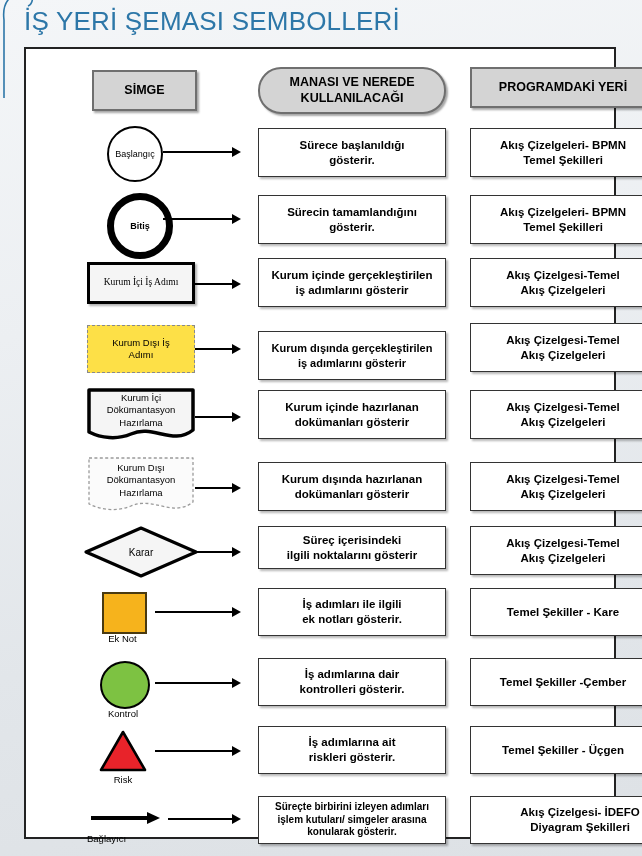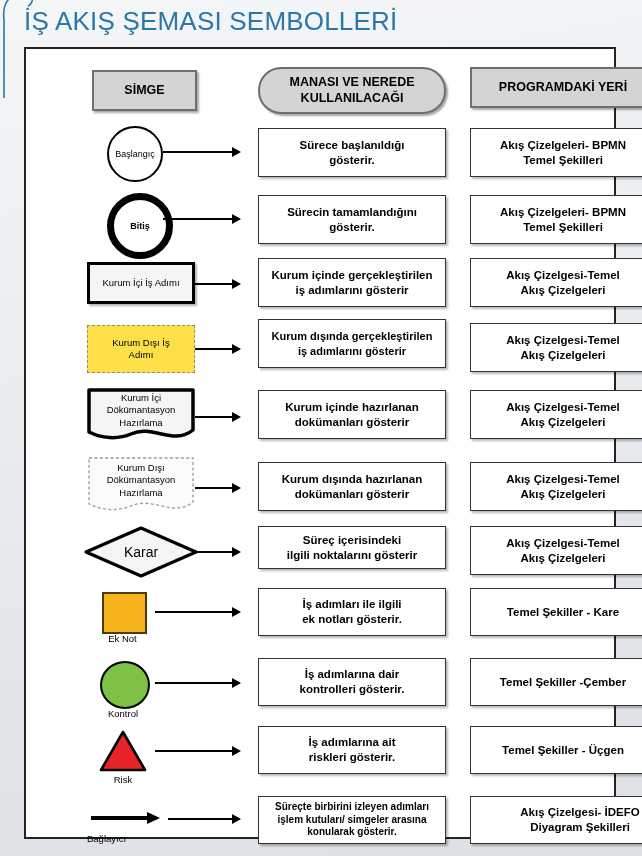--- a/index.html
+++ b/index.html
@@ -81,42 +81,42 @@
   .proc-solid{border:3px solid #000;box-shadow:2px 2px 2px rgba(0,0,0,.3);}
   .proc-dash{border:1.3px dashed #8a8a8a;background:#fde047;}
   .doc{position:absolute;}
   .doc .txt{
     position:absolute;left:0;top:4px;width:100%;text-align:center;
     font-size:9.5px;line-height:1.3;color:#000;
   }
   .diam{position:absolute;}
   .diam .txt{
     position:absolute;left:0;top:50%;width:100%;transform:translateY(-50%);
-    text-align:center;font-size:14px;color:#000;
+    text-align:center;font-size:10px;color:#000;
   }
   .sq-note{position:absolute;background:#f6b31c;border:2px solid #4a3a10;}
   .circ-ctrl{position:absolute;border-radius:50%;background:#7dc242;border:2.5px solid #000;}
   .tri-risk{position:absolute;}
   .connector{position:absolute;height:12px;}
   .connector .shaft{position:absolute;left:0;top:4px;height:4px;background:#000;}
   .connector .head{
     position:absolute;top:0;width:0;height:0;
     border-top:6px solid transparent;border-bottom:6px solid transparent;
     border-left:13px solid #000;
   }
 </style>
 </head>
 <body>
 
 <svg class="swoosh" viewBox="0 0 40 110">
   <path d="M30 2 C 8 2, 2 14, 4 30 L4 108" fill="none" stroke="#2d77a8" stroke-width="1.6"></path>
   <path d="M30 2 C 34 6, 33 14, 28 16" fill="none" stroke="#2d77a8" stroke-width="1.6"></path>
 </svg>
 
-<div class="title">İŞ AKIŞ ŞEMASI SEMBOLLERİ</div>
+<div class="title">İŞ YERİ ŞEMASI SEMBOLLERİ</div>
 
 <div class="panel">
  <div class="grid">
 
   <div class="hdr hdr1">SİMGE</div>
   <div class="hdr hdr2">
     <span>
       <span>MANASI VE NEREDE</span><br>
       <span>KULLANILACAĞI</span>
     </span>
@@ -154,21 +154,21 @@
     <div class="tbox cdesc" style="top:6px;height:49px;">
       <span><span>Sürecin tamamlandığını</span><br><span>gösterir.</span></span>
     </div>
     <div class="tbox cprog" style="top:6px;height:49px;">
       <span><span>Akış Çizelgeleri- BPMN</span><br><span>Temel Şekilleri</span></span>
     </div>
   </div>
 
   <div class="row" style="top:205px;height:62px;">
     <div class="sym">
-      <div class="proc proc-solid" style="left:14px;top:8px;width:108px;height:42px;">
+      <div class="proc proc-solid" style="left:14px;top:8px;width:108px;height:42px;font-family:Liberation Serif, serif;">
         <span>Kurum İçi İş Adımı</span>
       </div>
       <div class="arrow" style="left:122px;top:25px;width:46px;">
         <div class="shaft" style="width:37px;"></div>
             <div class="head" style="left:37px;"></div>
       </div>
     </div>
     <div class="tbox cdesc" style="top:4px;height:49px;">
       <span><span>Kurum içinde gerçekleştirilen</span><br><span>iş adımlarını gösterir</span></span>
     </div>
@@ -183,21 +183,21 @@
         <span>
           <span>Kurum Dışı İş</span><br>
           <span>Adımı</span>
         </span>
       </div>
       <div class="arrow" style="left:122px;top:25px;width:46px;">
         <div class="shaft" style="width:37px;"></div>
             <div class="head" style="left:37px;"></div>
       </div>
     </div>
-    <div class="tbox cdesc" style="top:0;height:49px;font-size:11px;">
+    <div class="tbox cdesc" style="top:12px;height:49px;font-size:11px;">
       <span><span>Kurum dışında gerçekleştirilen</span><br><span>iş adımlarını gösterir</span></span>
     </div>
     <div class="tbox cprog" style="top:4px;height:49px;">
       <span><span>Akış Çizelgesi-Temel</span><br><span>Akış Çizelgeleri</span></span>
     </div>
   </div>
 
   <div class="row" style="top:335px;height:66px;">
     <div class="sym">
       <div class="doc" style="left:14px;top:4px;width:108px;height:58px;">

